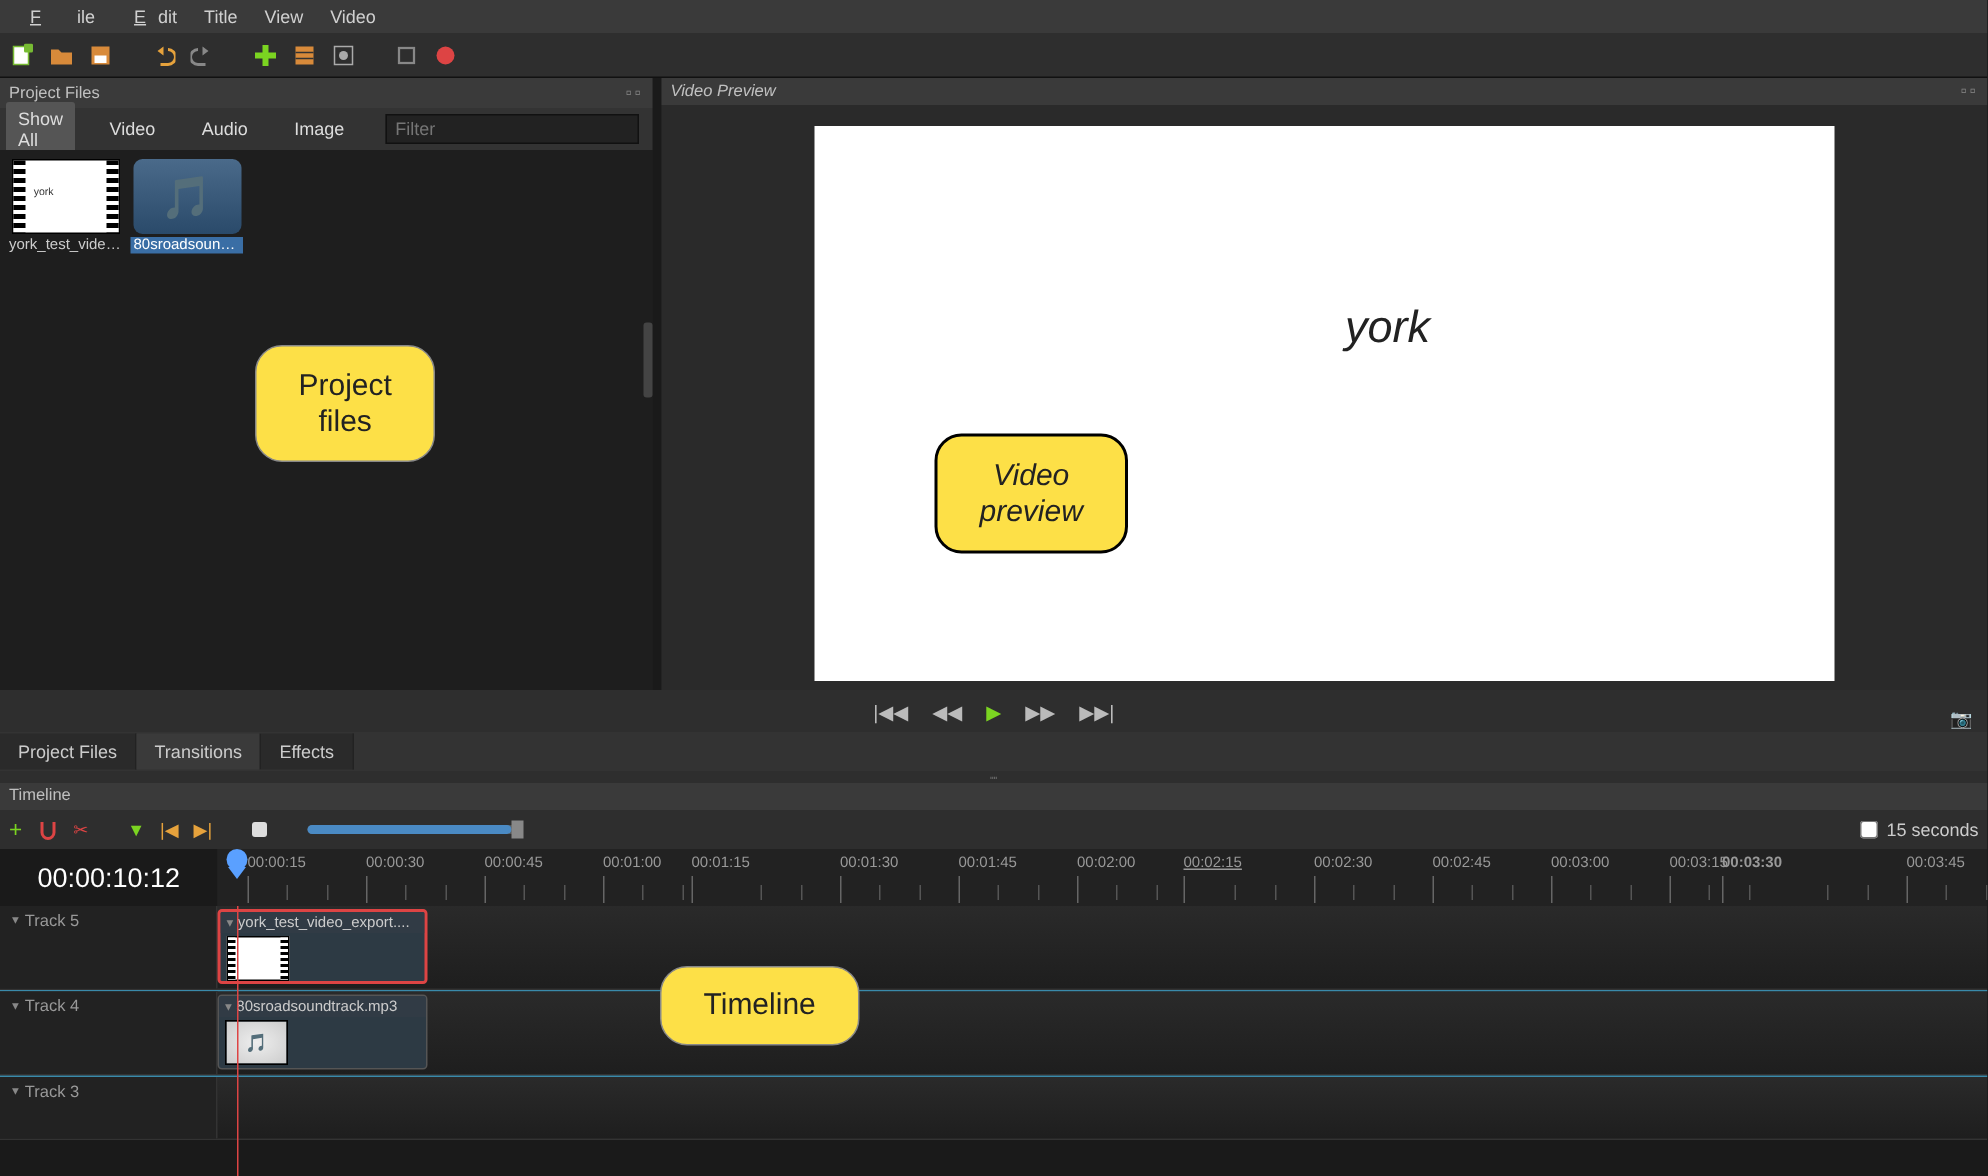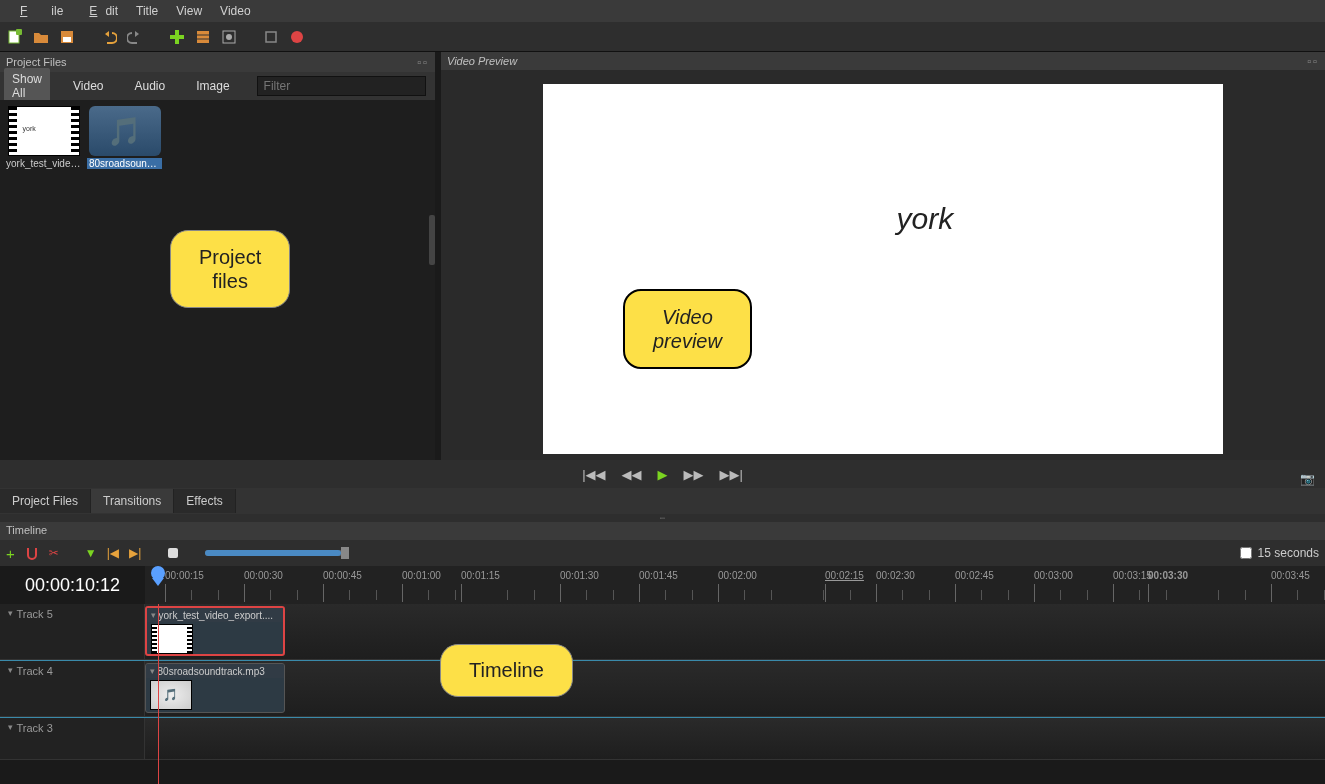--- a/index.html
+++ b/index.html
@@ -280,21 +280,21 @@
       <div class="minor-tick" style="left: 388.667px;"></div>
       <div class="tick" style="left: 415px;">00:01:30</div>
       <div class="minor-tick" style="left: 441.333px;"></div>
       <div class="minor-tick" style="left: 467.667px;"></div>
       <div class="tick" style="left: 494px;">00:01:45</div>
       <div class="minor-tick" style="left: 520.333px;"></div>
       <div class="minor-tick" style="left: 546.667px;"></div>
       <div class="tick" style="left: 573px;">00:02:00</div>
       <div class="minor-tick" style="left: 599.333px;"></div>
       <div class="minor-tick" style="left: 625.667px;"></div>
-      <div class="tick" style="left: 680px; text-decoration: underline;">00:02:15</div>
+      <div class="tick" style="left: 644px; text-decoration: underline;">00:02:15</div>
       <div class="minor-tick" style="left: 678.333px;"></div>
       <div class="minor-tick" style="left: 704.667px;"></div>
       <div class="tick" style="left: 731px;">00:02:30</div>
       <div class="minor-tick" style="left: 757.333px;"></div>
       <div class="minor-tick" style="left: 783.667px;"></div>
       <div class="tick" style="left: 810px;">00:02:45</div>
       <div class="minor-tick" style="left: 836.333px;"></div>
       <div class="minor-tick" style="left: 862.667px;"></div>
       <div class="tick" style="left: 889px;">00:03:00</div>
       <div class="minor-tick" style="left: 915.333px;"></div>

